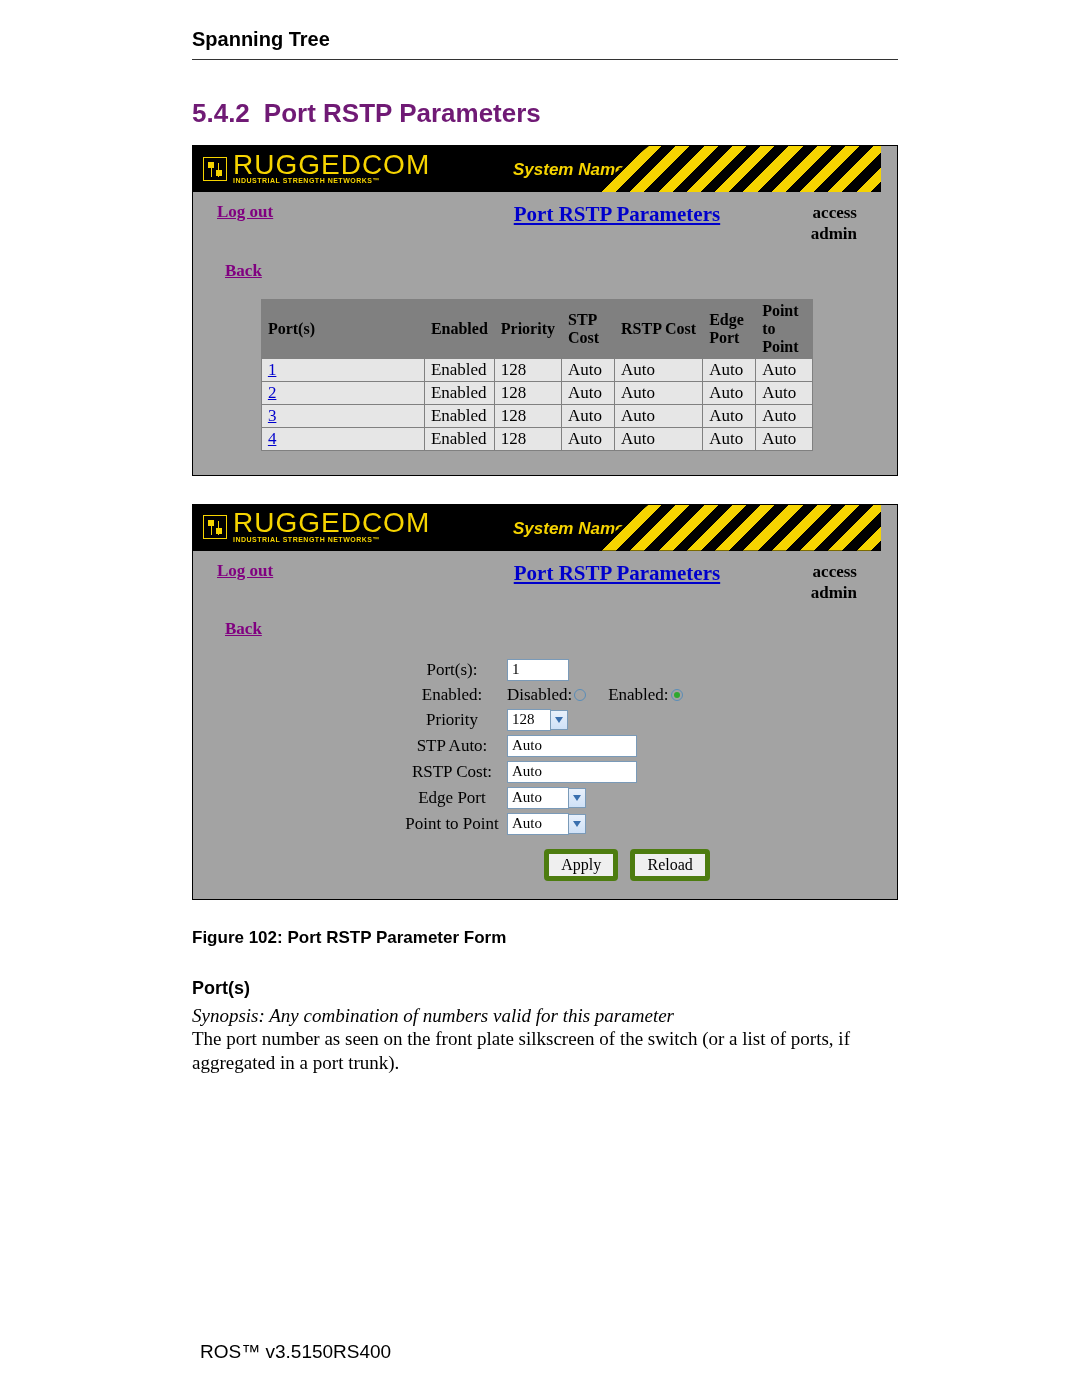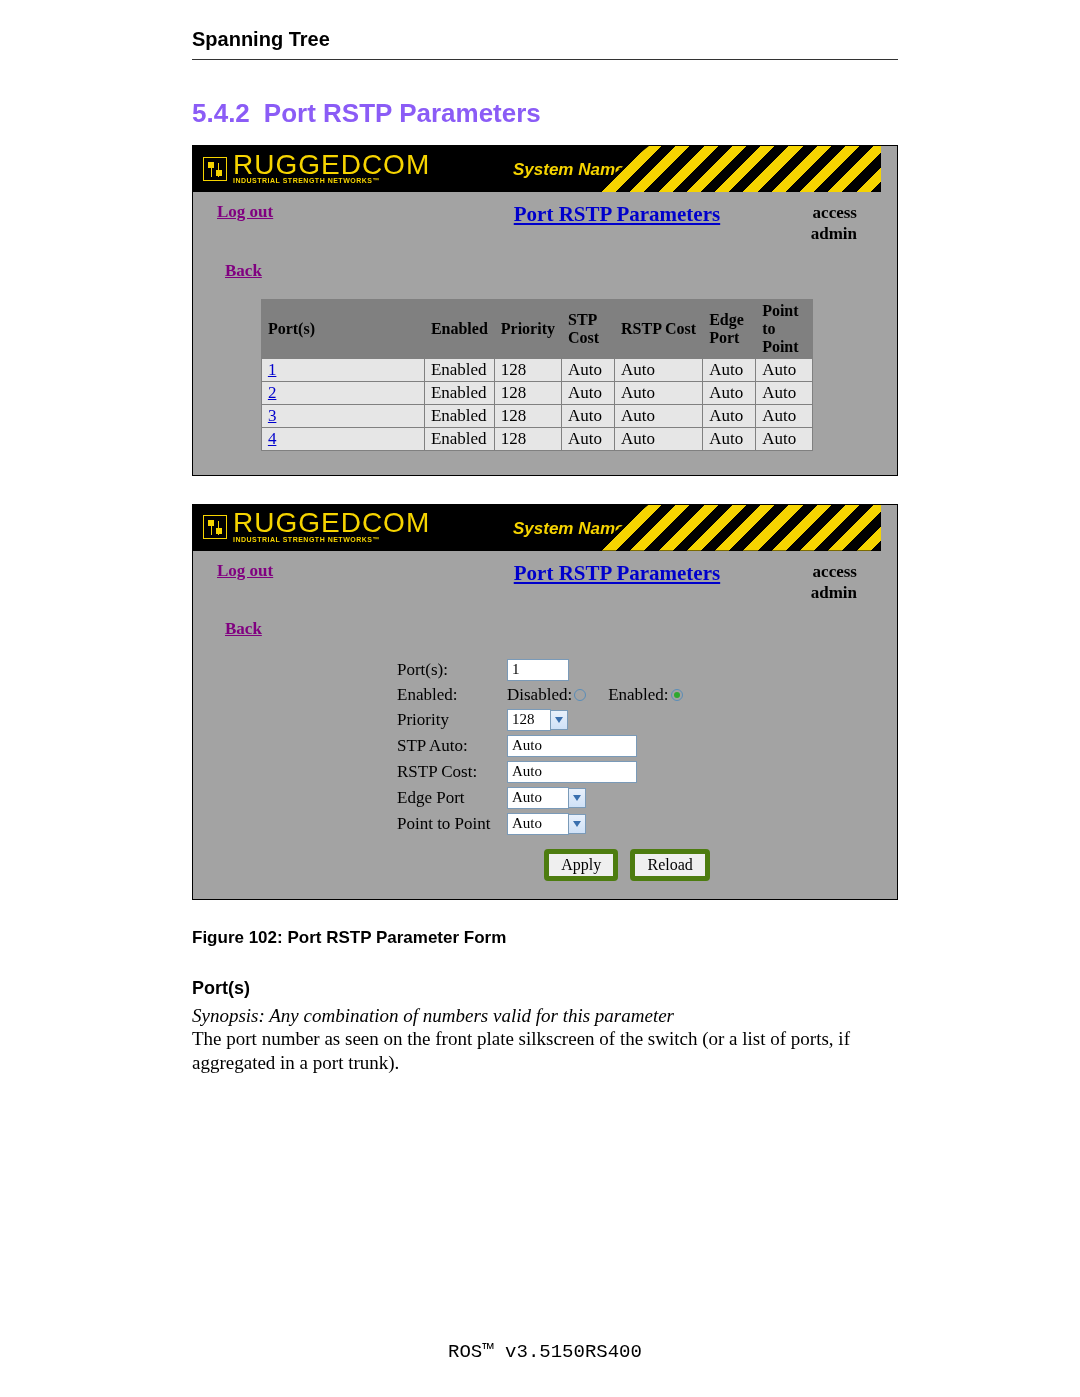--- a/index.html
+++ b/index.html
@@ -1,18 +1,18 @@
 <!DOCTYPE html>
 <html><head>
 <meta charset="utf-8">
 <style>
   html,body{margin:0;padding:0;background:#fff;font-family:Arial,Helvetica,sans-serif;color:#000;}
   .page{width:916px;height:1397px;margin:0 auto;position:relative;box-sizing:border-box;padding:28px 100px 0 110px;}
   .top-heading{font-size:20px;font-weight:bold;padding-bottom:8px;border-bottom:1px solid #333;}
-  .section-num{color:#8b5cf6;font-size:26px;font-weight:bold;margin:38px 0 16px 0;}
+  .section-num{color:#701a75;font-size:26px;font-weight:bold;margin:38px 0 16px 0;}
   .section-num .spacer{display:inline-block;width:14px;}
   .panel{border:1.5px solid #000;padding:0 16px 18px 0;margin-bottom:28px;background:#a3a3a3;}
   .panel-header{background:#000;padding:6px 10px 6px 10px;display:flex;align-items:center;position:relative;height:46px;box-sizing:border-box;overflow:hidden;}
   .logo-box{display:flex;align-items:center;}
   .logo-icon{width:24px;height:24px;border:1.5px solid #f6d400;margin-right:6px;position:relative;box-sizing:border-box;}
   .logo-icon::before,.logo-icon::after{content:"";position:absolute;background:#f6d400;}
   .logo-icon::before{width:6px;height:6px;top:4px;left:4px;box-shadow:8px 8px 0 #f6d400;}
   .logo-icon::after{width:1px;height:14px;top:5px;left:7px;box-shadow:7px 0 0 #f6d400;}
   .brand{color:#f6d400;font-family:Impact, "Arial Black", sans-serif;font-size:28px;letter-spacing:1px;line-height:0.8;}
   .tag{color:#f6d400;font-size:7px;font-family:Arial, sans-serif;letter-spacing:0.5px;font-weight:bold;margin-top:1px;}
@@ -27,35 +27,35 @@
   .ptitle{color:#0000cc;font-weight:bold;text-decoration:underline;font-size:21px;margin-left:150px;}
   .access{text-align:right;font-weight:bold;line-height:1.25;white-space:pre;}
   .back{color:#800080;text-decoration:underline;font-weight:bold;display:inline-block;margin:16px 0 14px 8px;}
   .tbl{border-collapse:collapse;margin:4px auto 6px auto;font-family:"Times New Roman",serif;font-size:17px;}
   .tbl th{background:#808080;color:#000;border:1px solid #808080;font-weight:bold;text-align:left;padding:2px 6px;font-size:16px;}
   .tbl td{border:1px solid #808080;background:#e6e6e6;padding:1px 6px;color:#000;}
   .tbl td.lnk{text-align:left;}
   .tbl td.lnk span{color:#0000cc;text-decoration:underline;}
   .fig-cap{font-family:Arial,sans-serif;font-size:17px;font-weight:bold;margin:16px 0 30px 0;}
   .formrow{display:flex;align-items:center;margin:4px 0;font-family:"Times New Roman",serif;font-size:17px;}
-  .formrow .lbl{width:110px;}
+  .formrow .lbl{width:110px;text-align:center;}
   .txtbox{border:1px solid #7a9ab8;background:#fff;padding:1px 4px;min-width:52px;height:18px;font-family:"Times New Roman",serif;font-size:15px;box-sizing:content-box;display:inline-block;}
   .txtbox.w120{min-width:120px;}
   .sel{display:inline-flex;align-items:center;}
   .dd-btn{width:16px;height:18px;border:1px solid #7a9ab8;background:linear-gradient(#e8f0fb,#cfe1f7);margin-left:-1px;display:inline-flex;align-items:center;justify-content:center;}
   .dd-btn svg{width:8px;height:6px;}
   .radio{display:inline-block;width:12px;height:12px;border:1.5px solid #5a8db8;border-radius:50%;vertical-align:middle;margin:0 4px 0 2px;box-sizing:border-box;position:relative;}
   .radio.sel::after{content:"";position:absolute;inset:2px;border-radius:50%;background:#2fa82f;}
   .btn{display:inline-block;border:5px solid #4d7c0f;border-radius:4px;background:#efefef;padding:2px 12px;font-family:"Times New Roman",serif;font-size:16px;margin:0 4px;}
   .btnrow{text-align:center;margin-top:14px;}
   .formarea{margin-left:180px;margin-top:6px;}
   .desc-h{font-family:Arial,sans-serif;font-size:18px;font-weight:bold;margin-top:30px;}
   .desc-syn{font-style:italic;font-family:"Times New Roman",serif;font-size:19px;margin-top:6px;}
   .desc-body{font-family:"Times New Roman",serif;font-size:19px;line-height:1.25;}
-  .footer{position:absolute;left:0;right:0;bottom:34px;padding:0 100px 0 110px;display:flex;justify-content:center;font-family:Liberation Mono, monospace;font-size:19px;}
+  .footer{position:absolute;left:8px;right:0;bottom:34px;padding:0 100px 0 110px;display:flex;justify-content:flex-start;font-family:Liberation Sans, sans-serif;font-size:19px;}
 </style>
 </head>
 <body>
 
 <div class="page">
   <div class="top-heading">Spanning Tree</div>
 
   <div class="section-num">
     <span>5.4.2</span><span class="spacer"></span><span>Port RSTP Parameters</span>
   </div>

